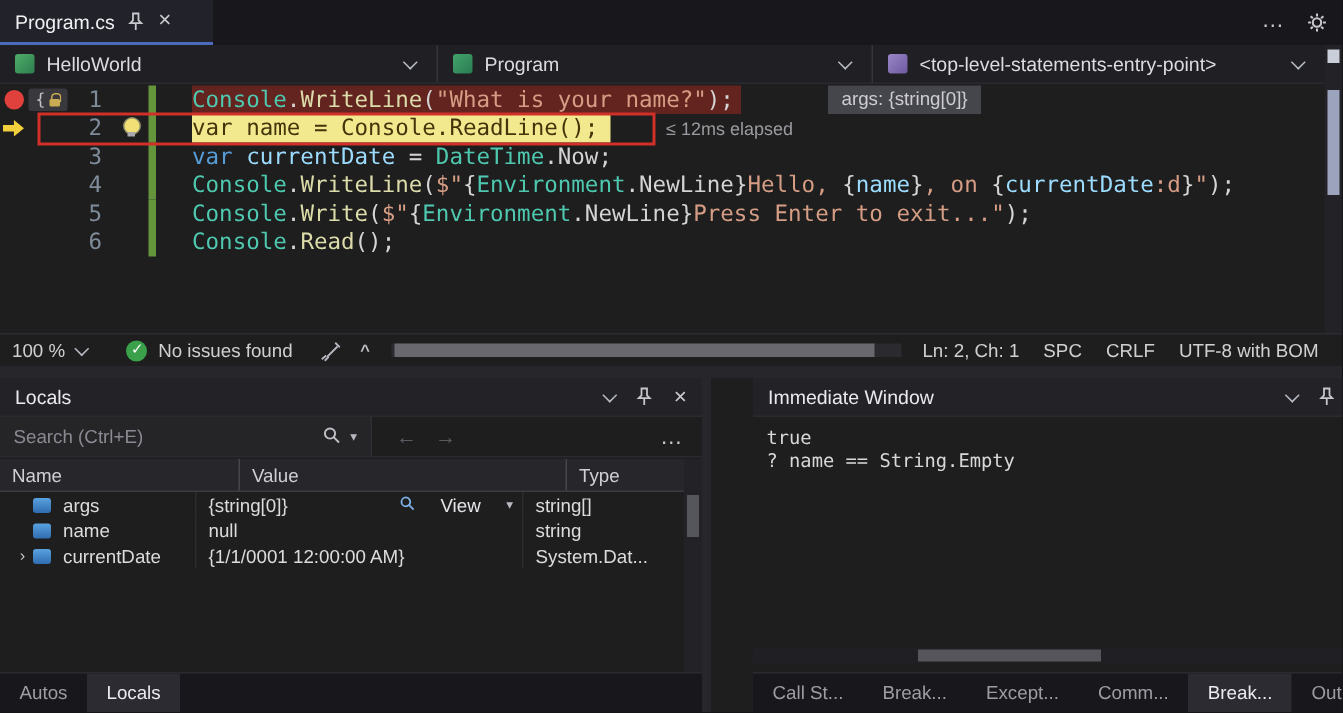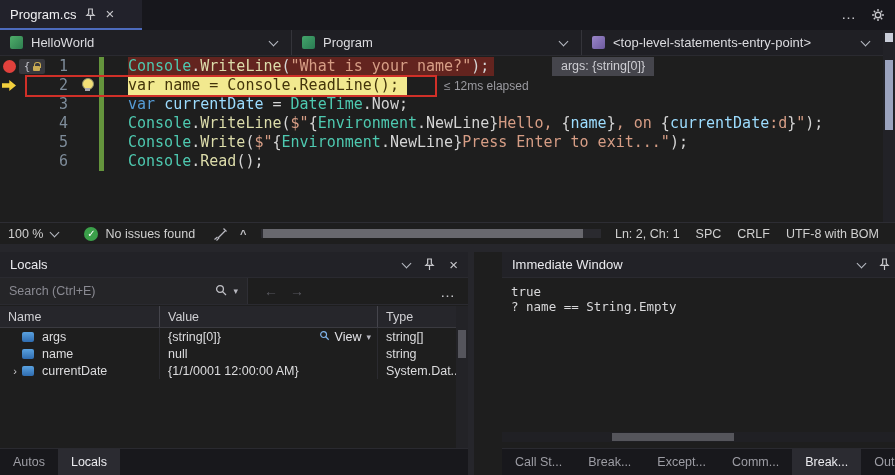--- a/index.html
+++ b/index.html
@@ -109,26 +109,26 @@
   .histarrow + .histarrow{margin-left:12px}
   .dots{margin-left:auto;margin-right:12px;color:#c8c8cc;font-size:15px;letter-spacing:1px}
 
   .tblwrap{position:absolute;left:0;top:54px;right:12px}
   .thead{display:flex;height:22px;background:#26262b;border-bottom:1px solid #3a3a40;
          color:#d0d0d4;font-size:12.5px}
   .th{line-height:22px;padding-left:8px;border-right:1px solid #45454c}
   .th.c0{width:160px}.th.c1{width:218px}.th.c2{flex:1;border-right:none}
   .trow{display:flex;height:17px;align-items:center;font-size:12.5px;color:#dcdcde}
   .td{height:17px;display:flex;align-items:center;border-right:1px solid #2b2b30;overflow:hidden}
-  .td.c0{width:160px;padding-left:8px}.td.c1{width:218px;padding-left:8px}
+  .td.c0{width:131px;padding-left:8px}.td.c1{width:218px;padding-left:8px}
   .td.c2{flex:1;padding-left:8px;border-right:none;white-space:nowrap}
   .expander{width:14px;text-align:center;color:#c8c8cc;font-size:11px;flex:none}
   .var-ico{width:12px;height:10px;border-radius:2px;margin:0 8px 0 0;flex:none;
            background:linear-gradient(180deg,#5aa2e0,#2f6cb0)}
-  .viewgroup{margin-left:auto;margin-right:6px;display:flex;align-items:center;gap:5px;color:#e4e4e8}
+  .viewgroup{margin-left:auto;margin-right:6px;display:flex;align-items:center;gap:17px;color:#e4e4e8}
   .lscroll{position:absolute;right:0;top:54px;bottom:27px;width:12px;background:#232327}
   .lthumb{position:absolute;left:2px;top:24px;width:8px;height:28px;background:#55555c}
 
   .ptabs{position:absolute;left:0;bottom:0;width:100%;height:27px;background:#18181c;
          border-top:1px solid #2a2a30;display:flex;font-size:12.5px}
   .ptab{display:flex;align-items:center;padding:0 13px;color:#9d9da4;white-space:nowrap}
   .ptab.active{background:#2b2b31;color:#ececf0}
 
   .immbody{padding:6px 0 0 9px;font:12.5px/15px "DejaVu Sans Mono","Liberation Mono",monospace;color:#d8d8da}
   .immscroll{position:absolute;left:0;bottom:33px;width:100%;height:10px;background:#202024}

